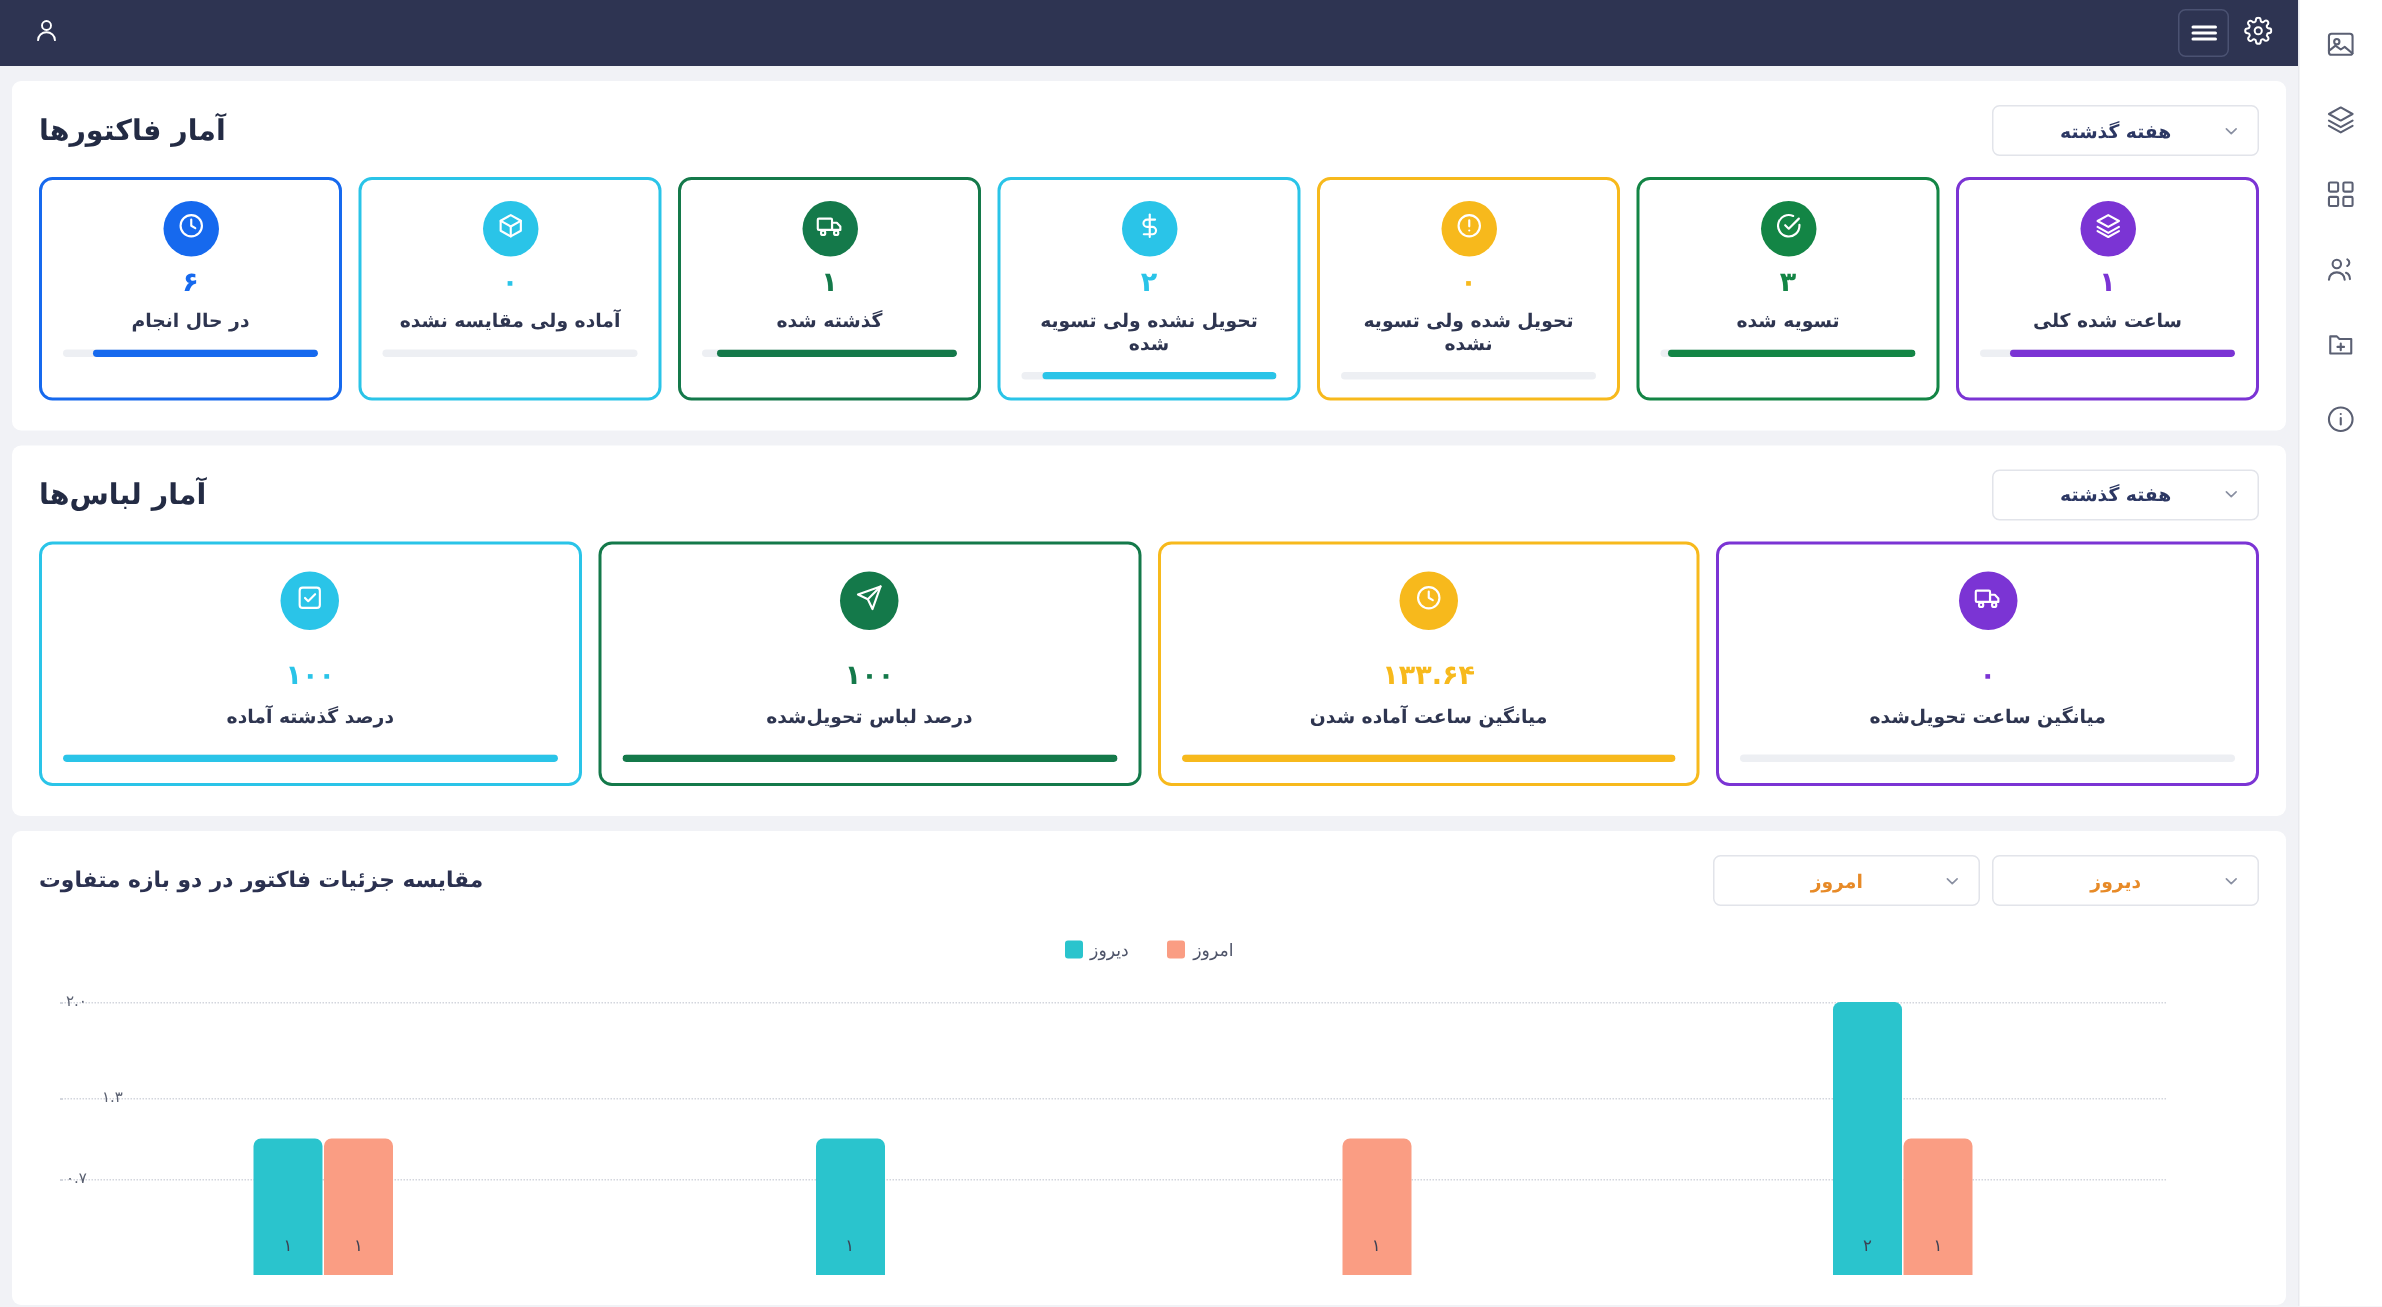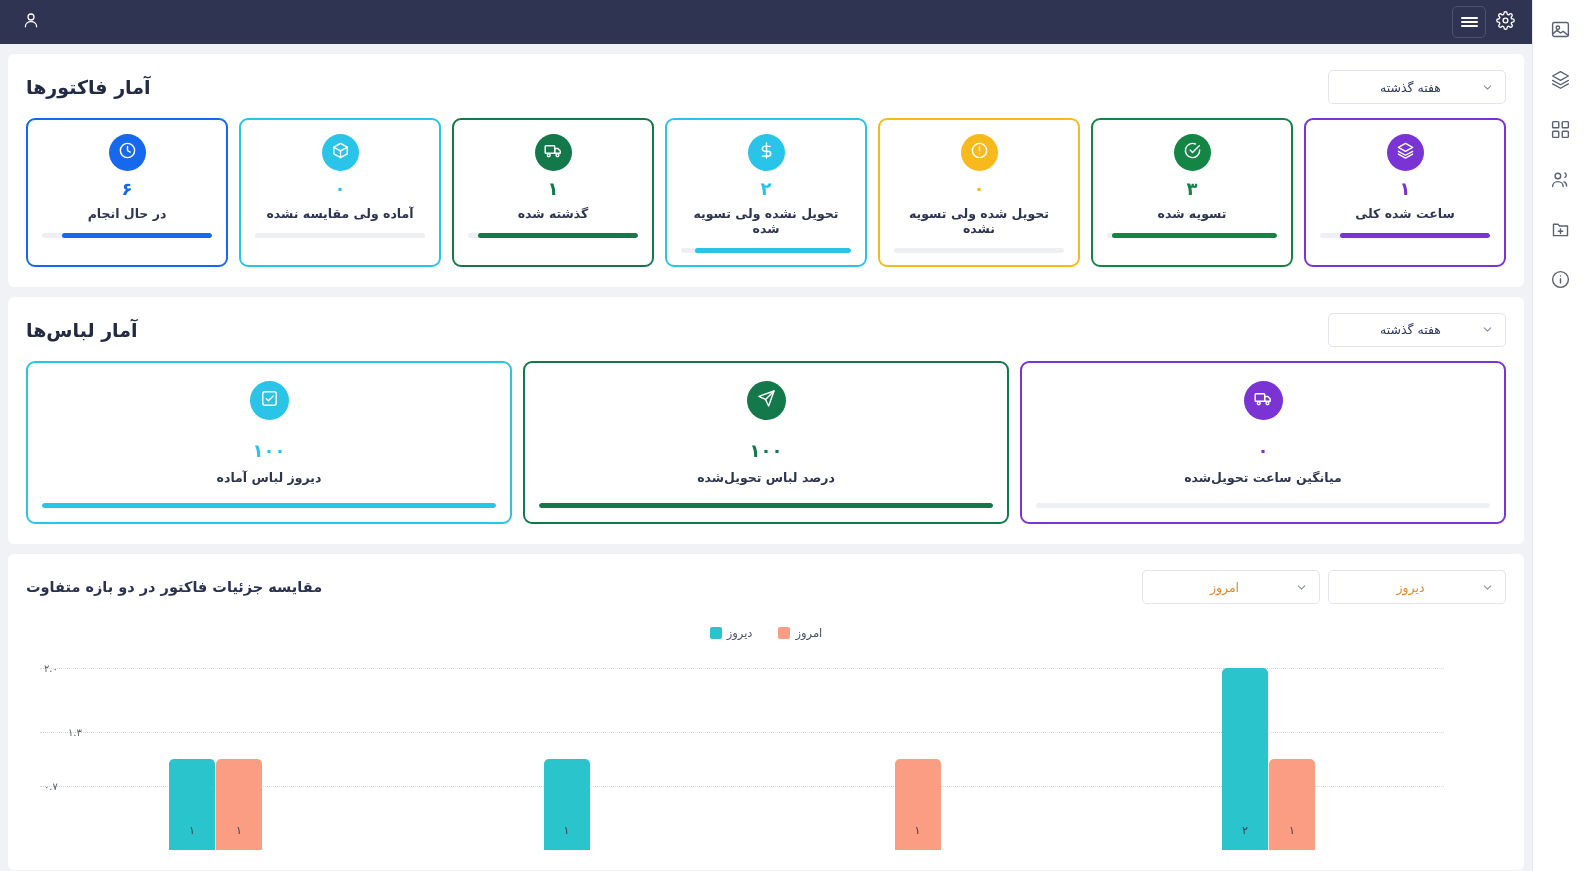--- a/index.html
+++ b/index.html
@@ -52,21 +52,21 @@
     padding: 16px 18px 20px 18px; position: relative;
   }
 
   .panel-head { display: flex; align-items: center; justify-content: space-between; }
   .panel-title { font-size: 19px; font-weight: 700; color: #232b44; }
   .range-select {
     width: 178px; height: 34px; border: 1px solid #e2e4ea; border-radius: 5px;
     background: #fff; display: flex; align-items: center; justify-content: space-between;
     padding: 0 11px; cursor: pointer;
   }
-  .range-select .label { font-size: 12.5px; font-weight: 400; color: #2c3763; flex: 1; text-align: center; }
+  .range-select .label { font-size: 12.5px; font-weight: 700; color: #2c3763; flex: 1; text-align: center; }
   .range-select .chev { width: 13px; height: 13px; stroke: #8a90a2; fill: none; stroke-width: 2;
                         stroke-linecap: round; stroke-linejoin: round; }
 
   
   .cards { display: flex; gap: 11px; margin-top: 14px; }
   .card {
     flex: 1; background: #fff; border-radius: 9px; border: 2px solid #ccc;
     padding: 14px 14px 12px 14px; display: flex; flex-direction: column; align-items: center;
     cursor: pointer;
   }
@@ -328,20 +328,33 @@
                   <circle cx="6" cy="18" r="1.8"></circle>
                   <circle cx="17" cy="18" r="1.8"></circle>
                 </svg></span>
             </div>
             <div class="value" style="color:#7b34d4">۰</div>
             <div class="caption">میانگین ساعت تحویل‌شده</div>
             <div class="bar-track">
               <div class="bar-fill" style="width:0%;background:#7b34d4"></div>
             </div>
           </div>
+          <div class="card" style="border-color: rgb(247, 185, 28);">
+            <div class="badge" style="background:#f7b91c">
+              <span><svg viewBox="0 0 24 24">
+                  <circle cx="12" cy="12" r="9"></circle>
+                  <path d="M12 6.8V12l3.4 2"></path>
+                </svg></span>
+            </div>
+            <div class="value" style="color:#f7b91c">۱۳۳.۶۴</div>
+            <div class="caption">میانگین ساعت آماده شدن</div>
+            <div class="bar-track">
+              <div class="bar-fill" style="width:100%;background:#f7b91c"></div>
+            </div>
+          </div>
           <div class="card" style="border-color: rgb(20, 121, 74);">
             <div class="badge" style="background:#14794a">
               <span><svg viewBox="0 0 24 24">
                   <path d="M21.5 2.5L10.8 13.2"></path>
                   <path d="M21.5 2.5l-6.8 19-3.9-8.3-8.3-3.9z"></path>
                 </svg></span>
             </div>
             <div class="value" style="color:#14794a">۱۰۰</div>
             <div class="caption">درصد لباس تحویل‌شده</div>
             <div class="bar-track">
@@ -349,21 +362,21 @@
             </div>
           </div>
           <div class="card" style="border-color: rgb(42, 196, 232);">
             <div class="badge" style="background:#2ac4e8">
               <span><svg viewBox="0 0 24 24">
                   <rect x="3.5" y="3.5" width="17" height="17" rx="2.5"></rect>
                   <path d="M8 12.2l2.7 2.7L16.5 9"></path>
                 </svg></span>
             </div>
             <div class="value" style="color:#2ac4e8">۱۰۰</div>
-            <div class="caption">دیروز لباس آماده</div>
+            <div class="caption">درصد گذشته آماده</div>
             <div class="bar-track">
               <div class="bar-fill" style="width:100%;background:#2ac4e8"></div>
             </div>
           </div>
         </div>
     </div>
 
     <div class="panel">
       <div class="chart-head">
         <div class="chart-selects">

